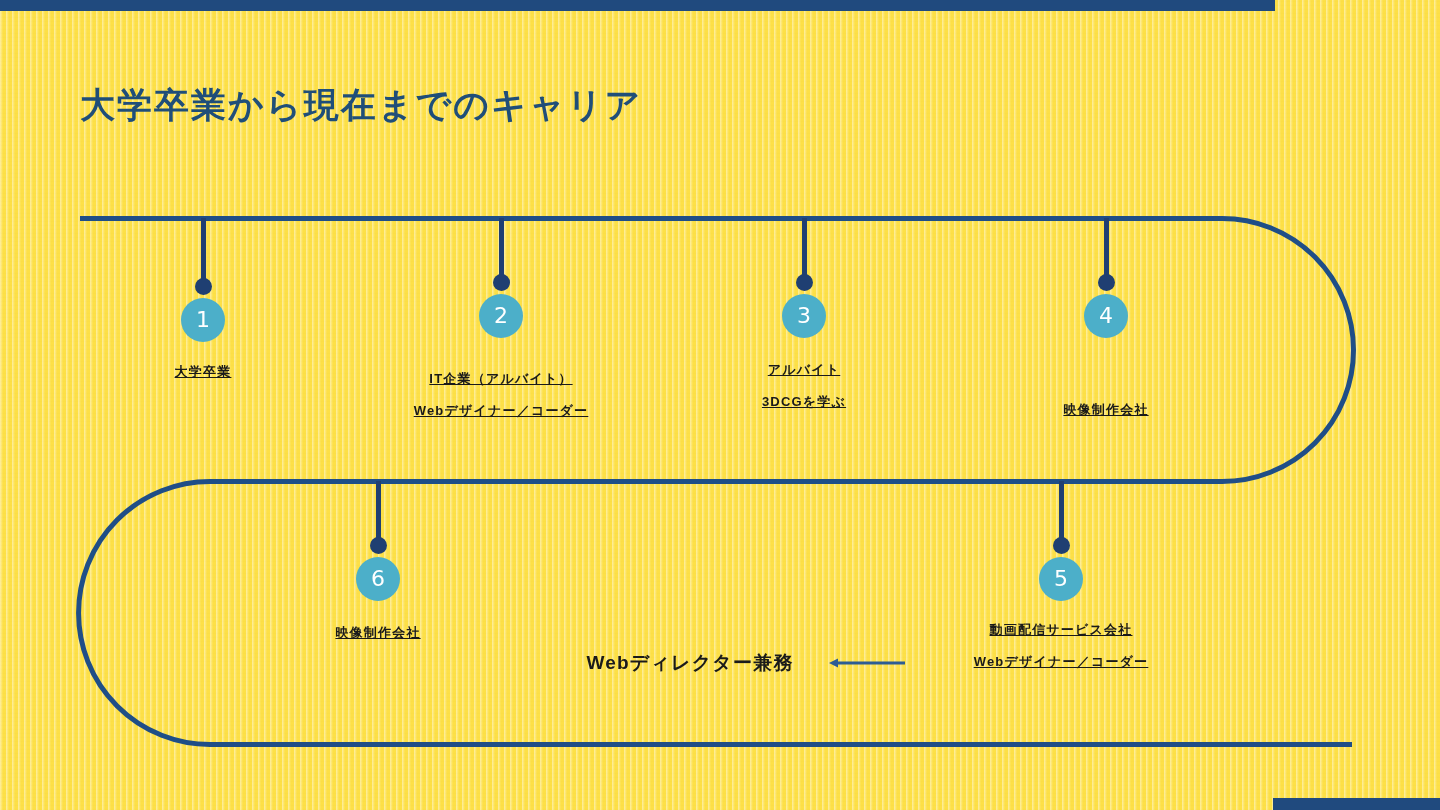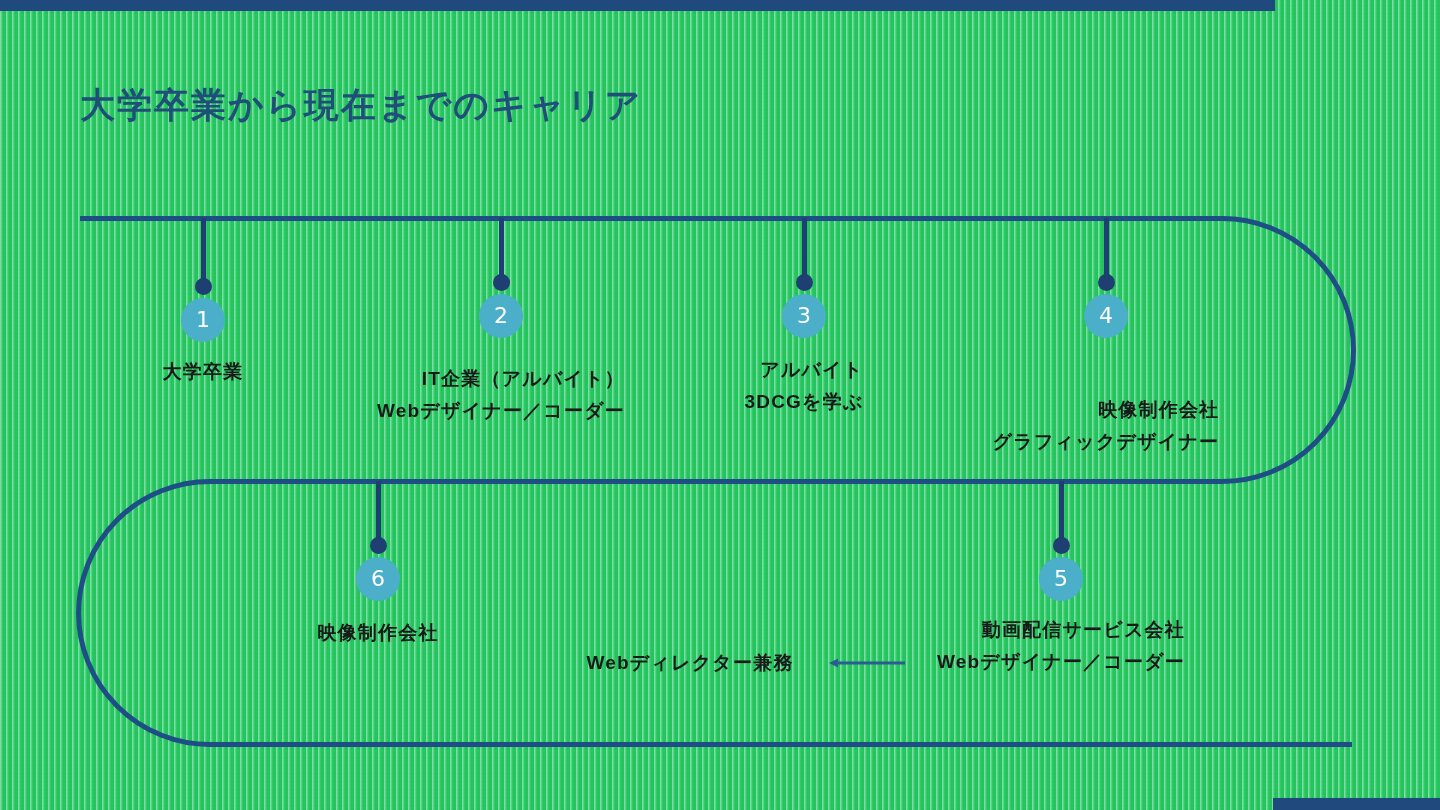--- a/index.html
+++ b/index.html
@@ -4,21 +4,21 @@
 <style>
   html, body {
     margin: 0;
     padding: 0;
     background: #ffffff;
   }
   #slide {
     position: relative;
     width: 1440px;
     height: 810px;
-    background: #22c55e;
+    background: #fde047;
     overflow: hidden;
     font-family: "Liberation Sans", "DejaVu Sans", sans-serif;
   }
   
   #slide::before {
     content: "";
     position: absolute;
     inset: 0;
     background:
       repeating-linear-gradient(0deg, rgba(0,0,0,0.012) 0px, rgba(0,0,0,0) 2px, rgba(0,0,0,0) 4px),
@@ -95,27 +95,28 @@
     color: #ffffff;
     font-size: 22px;
     line-height: 44px;
     text-align: center;
     font-weight: normal;
     font-family: "DejaVu Sans", sans-serif;
   }
   .node .labels {
     position: absolute;
     transform: translateX(-50%);
-    text-align: right;
+    text-align: center;
     white-space: nowrap;
     color: #1a1a1a;
-    font-size: 19px;
+    font-size: 13px;
     font-weight: bold;
     letter-spacing: 1.2px;
     line-height: 32px;
+    text-decoration: underline;
   }
   .node .labels .l2 { display: block; }
 
   .annotation {
     position: absolute;
     z-index: 4;
     color: #1a1a1a;
     font-size: 19px;
     font-weight: bold;
     letter-spacing: 1.2px;
@@ -172,21 +173,20 @@
       <span class="l2">3DCGを学ぶ</span>
     </div>
   </div>
 
   <div class="node" style="left:1106px; top:218px;">
     <div class="stem" style="top:0px; height:58px;"></div>
     <div class="dot" style="top:56px;"></div>
     <div class="bubble" style="top:76px;">4</div>
     <div class="labels" style="top:136px; left:0;margin-top:40px;">
       <span class="l1">映像制作会社</span>
-      <span class="l2">グラフィックデザイナー</span>
     </div>
   </div>
 
   <div class="node" style="left:378px; top:481px;">
     <div class="stem" style="top:0px; height:58px;"></div>
     <div class="dot" style="top:56px;"></div>
     <div class="bubble" style="top:76px;">6</div>
     <div class="labels" style="top:136px; left:0;">
       <span class="l1">映像制作会社</span>
     </div>

